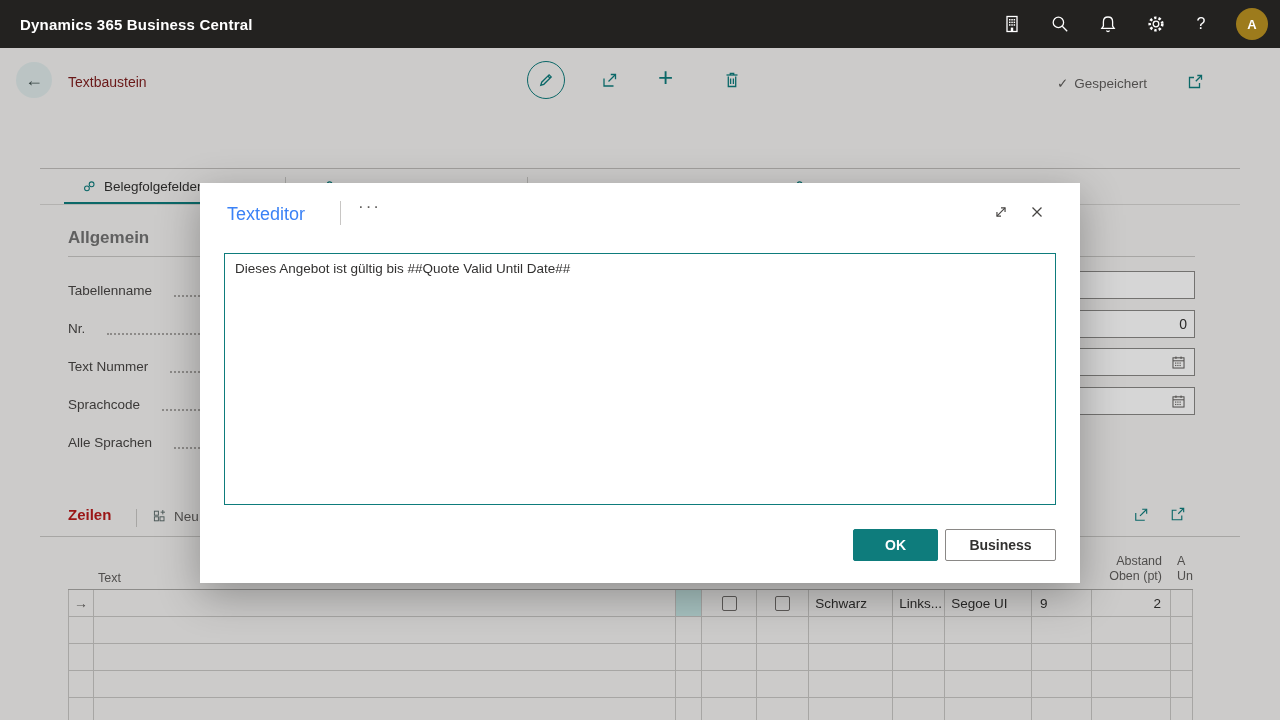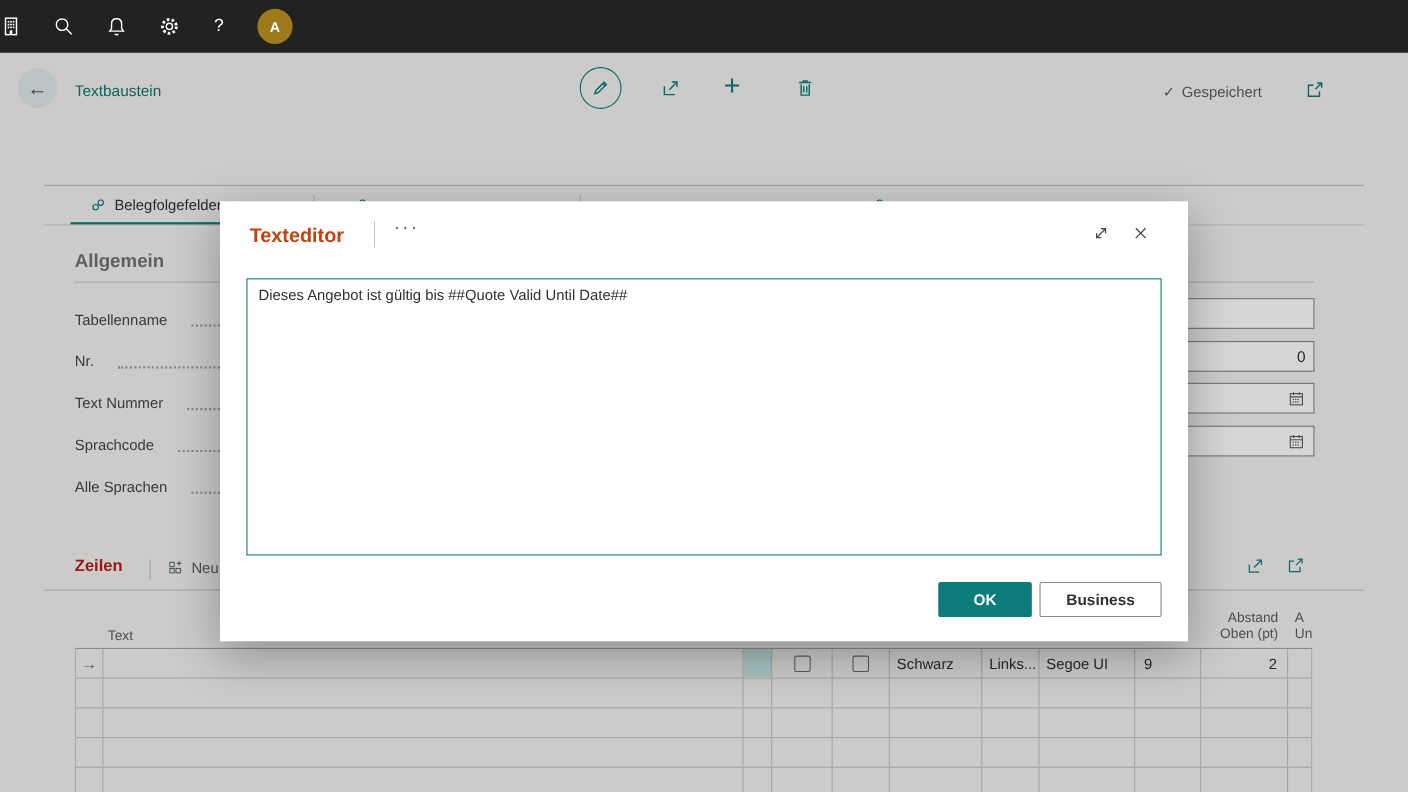--- a/index.html
+++ b/index.html
@@ -15,21 +15,21 @@
   .topbar-right { display:flex; align-items:center; gap:28px; padding-right:12px; color:#fff; }
   .tb-ic { width:20px; height:20px; display:block; cursor:pointer; }
   .tb-ic svg { width:20px; height:20px; stroke:#fff; fill:none; stroke-width:1.3; }
   .help-q { font-size:16px; color:#fff; cursor:pointer; width:14px; text-align:center; }
   .avatar { width:32px; height:32px; border-radius:50%; background:var(--avatar,#9d7b1c); color:#fff;
             font-size:13px; font-weight:bold; display:flex; align-items:center; justify-content:center; cursor:pointer; }
 
   
   .back-btn { left:16px; top:62px; width:36px; height:36px; border-radius:50%; background:#dfeaea;
               display:flex; align-items:center; justify-content:center; font-size:18px; color:#41514f; cursor:pointer; }
-  .breadcrumb { left:68px; top:74px; font-size:14px; color:#0f766e; cursor:pointer; }
+  .breadcrumb { left:68px; top:74px; font-size:14px; color:#7f1d1d; cursor:pointer; }
   .edit-circle { left:527px; top:61px; width:38px; height:38px; border:1.5px solid var(--accent,#0e7c7c);
                  border-radius:50%; display:flex; align-items:center; justify-content:center; cursor:pointer; }
   .act-ic { color:var(--accent,#0e7c7c); cursor:pointer; }
   .act-ic svg { width:20px; height:20px; stroke:var(--accent,#0e7c7c); fill:none; stroke-width:1.3; display:block; }
   .plus-ic { left:658px; top:64px; font-size:26px; font-weight:300; color:var(--accent,#0e7c7c); cursor:pointer; line-height:1; }
   .saved { left:1057px; top:75px; font-size:13.5px; color:#605e5c; display:flex; gap:6px; align-items:center; }
   .page-title { left:66px; top:104px; font-size:32px; font-weight:300; color:#3b3a39; letter-spacing:.2px; }
 
   .hdiv { height:1px; background:#c0bebc; }
 
@@ -77,39 +77,40 @@
   .c-cut { width:22px; padding:0 6px; }
   .hl-on { background:var(--hl,#c8e8e5); }
   .chk { width:15px; height:15px; border:1px solid #706d6a; border-radius:2px; background:transparent; cursor:pointer; }
   .h-right { text-align:right; justify-content:flex-end; display:flex; }
   .h2line { line-height:1.25; }
 
   
   .overlay { position:absolute; left:0; top:48px; width:1280px; height:672px; background:rgba(0,0,0,0.16); z-index:50; }
   .modal { position:absolute; left:200px; top:183px; width:880px; height:400px; background:#fff; z-index:60;
            box-shadow:0 12px 40px rgba(0,0,0,0.3); }
-  .m-title { left:27px; top:21px; font-size:18px; font-weight:bold; color:#c2410c; }
+  .m-title { left:27px; top:21px; font-size:18px; font-weight:normal; color:#3b82f6; }
   .m-div { left:140px; top:18px; width:1px; height:24px; background:#c8c6c4; }
   .m-dots { left:158px; top:14px; font-size:17px; color:#605e5c; letter-spacing:2px; cursor:pointer; }
   .m-ic { cursor:pointer; }
   .m-ic svg { width:18px; height:18px; stroke:#484644; fill:none; stroke-width:1.3; display:block; }
   .m-textarea { left:24px; top:70px; width:832px; height:252px; border:1px solid var(--accent,#0e7c7c);
                 resize:none; font-family:"Liberation Sans",sans-serif; font-size:13.5px; color:#323130;
                 padding:5px 10px; line-height:1.5; outline:none; background:#fff; }
   .btn { position:absolute; top:346px; height:32px; font-family:"Liberation Sans",sans-serif;
          font-size:14px; font-weight:bold; border-radius:2px; cursor:pointer; }
   .btn-ok { left:653px; width:85px; background:var(--accent,#0e7c7c); color:#fff; border:1px solid var(--accent,#0e7c7c); }
   .btn-cancel { left:745px; width:111px; background:#fff; color:#323130; border:1px solid #8a8886; }
 </style>
 </head>
 <body>
 
 <div id="app">
 
   <div class="topbar">
+    <div class="topbar-title">Dynamics 365 Business Central</div>
     <div class="topbar-right">
       <span class="tb-ic">
         <svg viewBox="0 0 20 20">
             <rect x="5" y="2.5" width="10" height="15"></rect>
             <g fill="#fff" stroke="none">
         <rect x="7" y="5" width="1.5" height="1.5"></rect>
               <rect x="9.3" y="5" width="1.5" height="1.5"></rect>
               <rect x="11.6" y="5" width="1.5" height="1.5"></rect>
         <rect x="7" y="7.6" width="1.5" height="1.5"></rect>
               <rect x="9.3" y="7.6" width="1.5" height="1.5"></rect>

